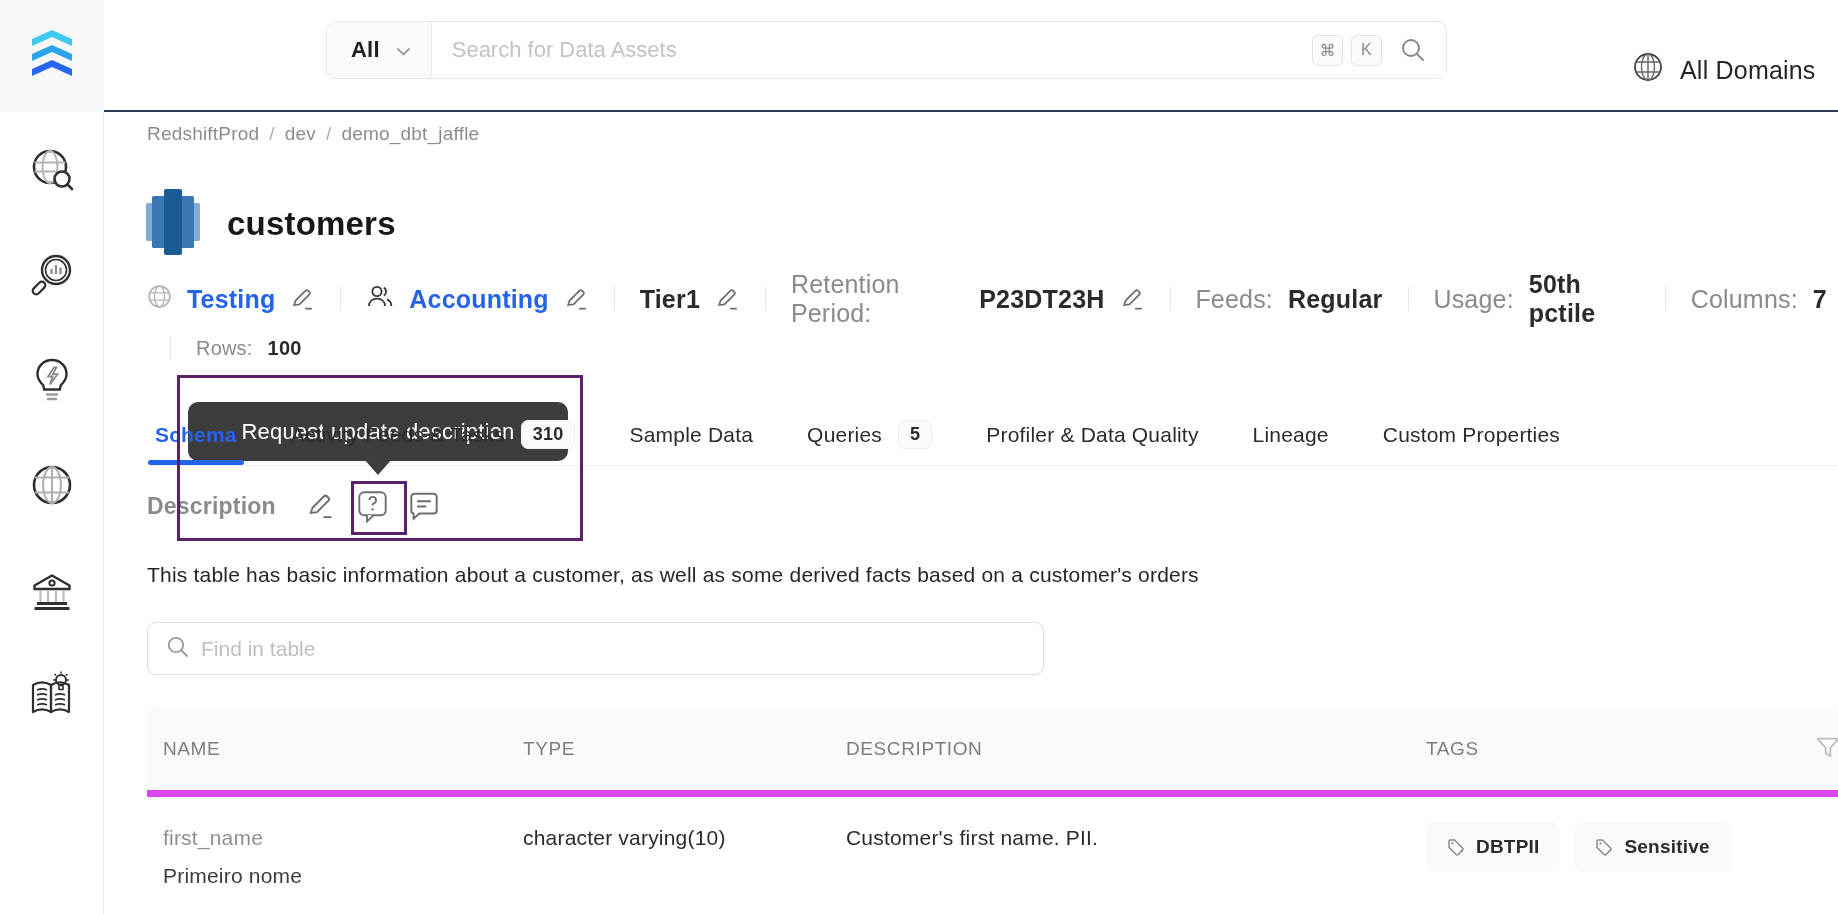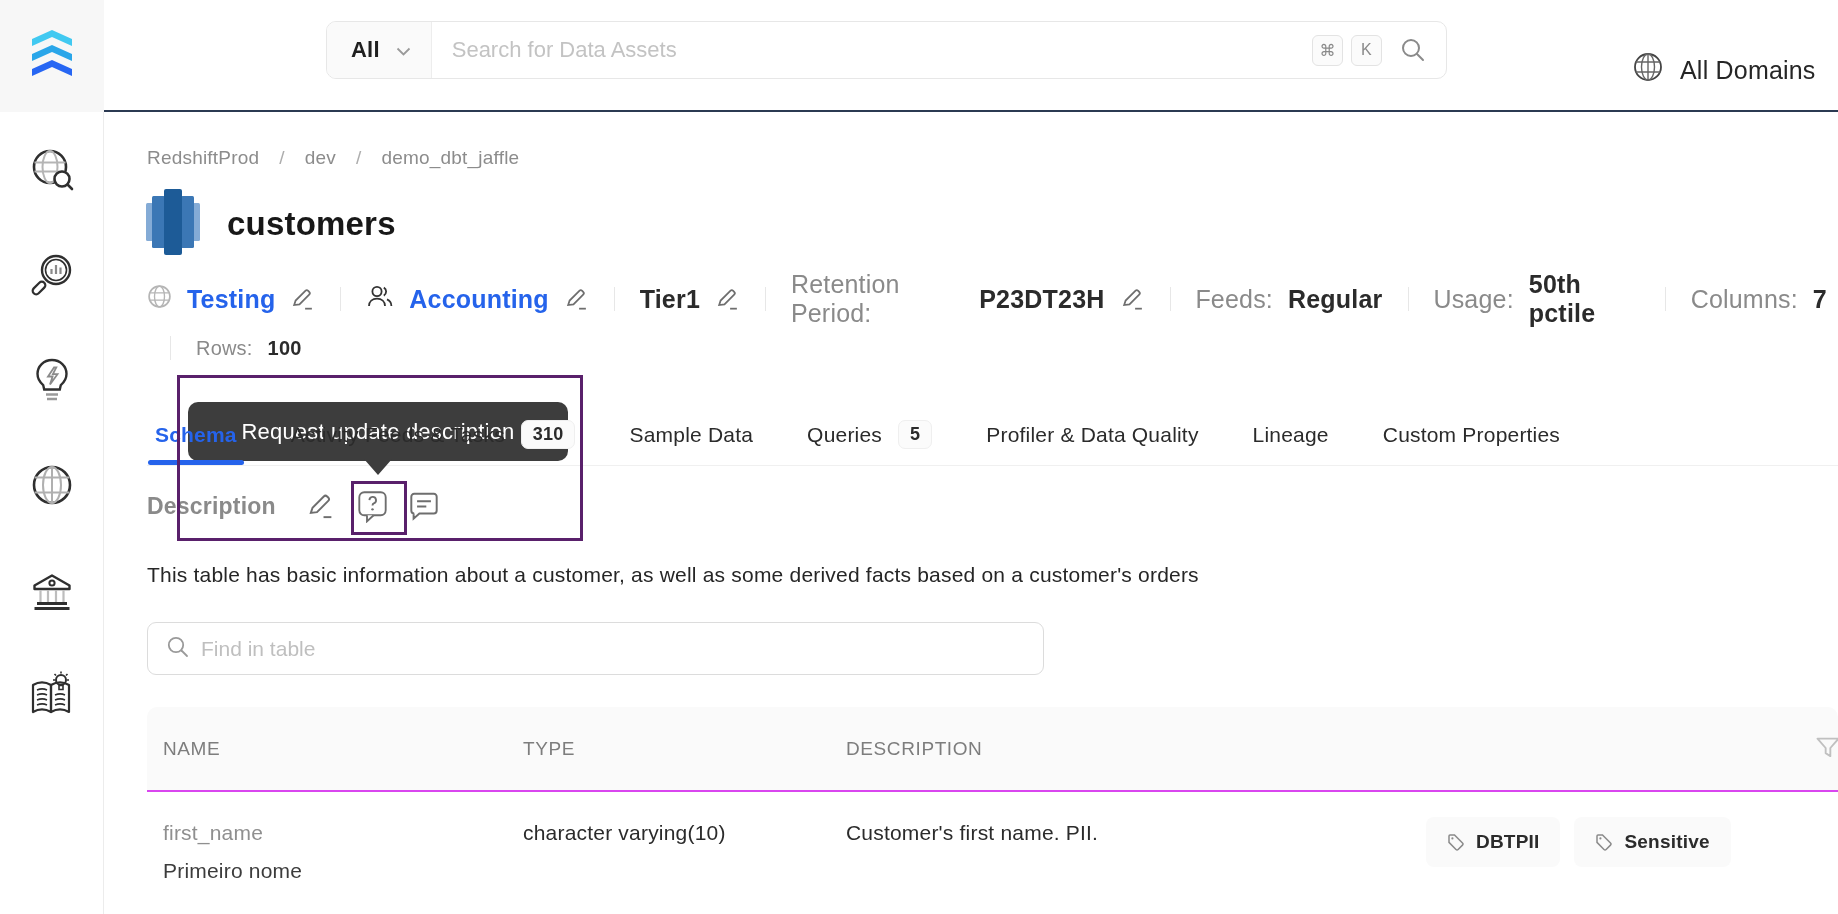--- a/index.html
+++ b/index.html
@@ -32,21 +32,21 @@
   .search-input::placeholder { color: #c3c3c3; }
   .kbd { min-width: 31px; height: 31px; padding: 0 6px; margin-right: 8px;
     border: 1px solid #e3e3e3; background: #fbfbfb; border-radius: 6px;
     display: flex; align-items: center; justify-content: center;
     font-size: 16px; color: #8a8a8a; }
   .search-btn { margin: 0 20px 0 10px; cursor: pointer; display: flex; }
   .domains-switch { position: absolute; left: 1528px; top: 0; height: 140px;
     display: flex; align-items: center; gap: 16px; font-size: 25px; color: #262626;
     cursor: pointer; white-space: nowrap; }
   
-  .breadcrumb { position: absolute; left: 147px; top: 147px; display: flex; gap: 20px;
+  .breadcrumb { position: absolute; left: 147px; top: 123px; display: flex; gap: 10px;
     font-size: 19px; color: #8c8c8c; z-index: 2; }
   .crumb { cursor: pointer; }
   .crumb-sep { color: #adadad; }
   .entity-row { position: absolute; left: 145px; top: 189px; display: flex;
     align-items: center; gap: 26px; z-index: 2; }
   .page-title { font-size: 33px; font-weight: 700; color: #181818; }
   
   .meta-row { position: absolute; left: 147px; top: 284px; width: 1680px; height: 30px;
     display: flex; align-items: center; gap: 15px; font-size: 25px; z-index: 2; }
   .meta-row2 { position: absolute; left: 160px; top: 333px; height: 30px;
@@ -96,21 +96,21 @@
   
   .schema-table { position: absolute; left: 147px; top: 707px; width: 1691px;
     height: 207px; z-index: 2; }
   .thead { position: relative; display: flex; align-items: center; height: 83px;
     background: #fafafa; border-radius: 10px 10px 0 0; color: #7d7d7d;
     font-size: 19px; letter-spacing: .6px; }
   .th, .td { padding-left: 16px; }
   .col-name { width: 360px; } .col-type { width: 323px; }
   .col-desc { width: 580px; } .col-tags { flex: 1; }
   .filter-btn { position: absolute; right: -4px; top: 27px; cursor: pointer; }
-  .trow { display: flex; border-top: 2px solid #d946ef; height: 124px;
+  .trow { display: flex; border-top: 7px solid #d946ef; height: 124px;
     align-items: flex-start; background: #fff; }
   .trow .td { padding-top: 29px; font-size: 21px; color: #2b2b2b; }
   .cell-colname { color: #8f8f8f; }
   .cell-displayname { color: #3c3c3c; margin-top: 14px; }
   .tags-cell { display: flex; gap: 14px; padding-top: 25px !important; }
   .tag-chip { height: 50px; padding: 0 21px; background: #fafafa; border-radius: 8px;
     display: flex; align-items: center; gap: 11px; font-size: 19px; font-weight: 700;
     color: #2b2b2b; cursor: pointer; }
 </style>
 </head>
@@ -372,20 +372,21 @@
       </svg>
     </span>
     <input class="find-input" type="text" placeholder="Find in table" style="">
   </div>
 
   <div class="schema-table">
     <div class="thead">
       <div class="th col-name">NAME</div>
       <div class="th col-type">TYPE</div>
       <div class="th col-desc">DESCRIPTION</div>
+      <div class="th col-tags">TAGS</div>
       <span class="filter-btn">
         <svg width="28" height="28" viewBox="0 0 24 24" fill="none">
           <path d="M3 4h18l-7 8v7l-4-2.6V12L3 4Z" stroke="#c0c0c0" stroke-width="1.6" stroke-linejoin="round"></path>
         </svg>
       </span>
     </div>
     <div class="trow">
       <div class="td col-name">
         <div class="cell-colname">first_name</div>
         <div class="cell-displayname">Primeiro nome</div>

